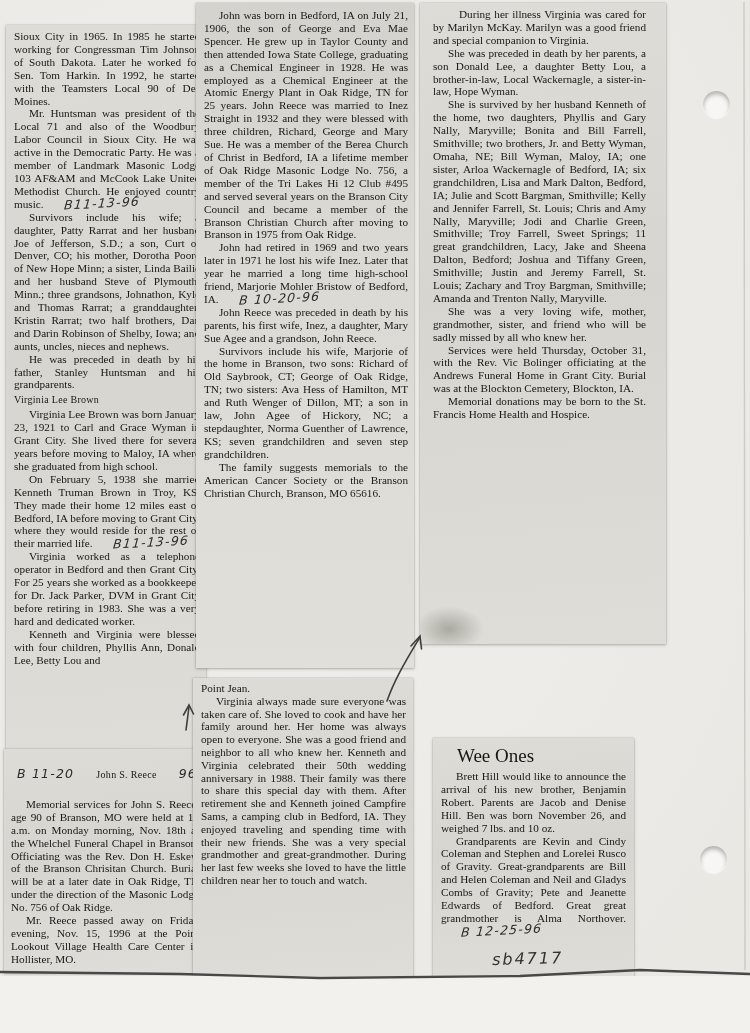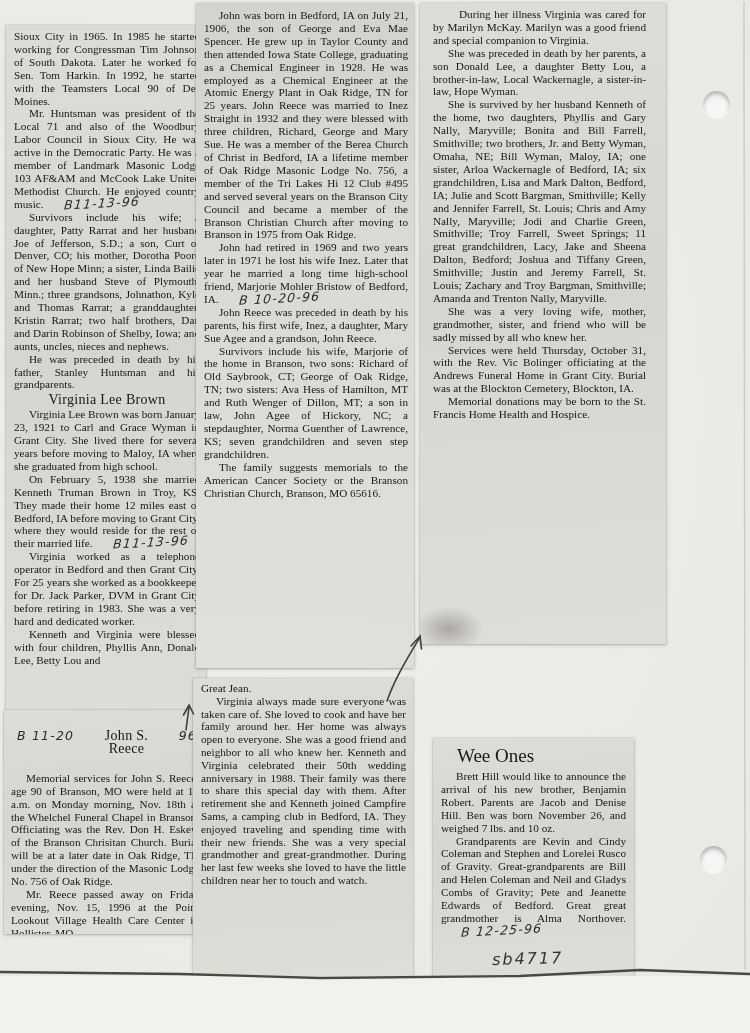--- a/index.html
+++ b/index.html
@@ -13,21 +13,21 @@
     position:absolute;
     background:linear-gradient(176deg,#dedcd6 0%,#d7d5cf 45%,#dfddd7 100%);
     color:#171715;
     font-size:11.2px;line-height:12.9px;text-align:justify;
     box-shadow:0 1px 3px rgba(70,68,62,.35), 0 0 1px rgba(90,88,82,.45);
     overflow:hidden;
   }
   .para{margin:0;text-indent:15px;}
   .noindent{text-indent:0;}
   .indent-lg{text-indent:26px;}
-  .headline{margin:3px 0 1px;text-align:center;text-indent:0;font-size:14px;letter-spacing:.3px;}
+  .headline{margin:3px 0 1px;text-align:left;text-indent:0;font-size:10px;letter-spacing:.3px;}
   .hand{
     font-family:"DejaVu Sans", sans-serif;font-style:italic;
     font-size:12.5px;letter-spacing:1.2px;color:#2c2c2a;white-space:nowrap;
   }
   .hand-inline{display:inline-block;transform:rotate(-3deg) skewX(-8deg);margin-left:5px;}
   .reece-head-row{display:flex;justify-content:space-between;align-items:baseline;padding:1px 2px 0 6px;}
   .reece-head-row .headline{flex:0 1 auto;margin:16px;}
   .wee-headline{font-size:19px;line-height:22px;text-indent:0;text-align:left;padding-left:16px;margin:2px 0 3px;}
   .page-code{
     position:absolute;left:492px;top:949px;
@@ -56,40 +56,40 @@
     <p class="para"><span>Mr. Huntsman was president of the Local 71 and also of the Woodbury Labor Council in Sioux City.  He was active in the Democratic Party.  He was a member of Landmark Masonic Lodge 103 AF&amp;AM and McCook Lake United Methodist Church. He enjoyed country music.</span><span class="hand hand-inline">B11-13-96</span></p>
     <p class="para"><span>Survivors include his wife; a daughter, Patty Rarrat and her husband Joe of Jefferson, S.D.; a son, Curt of Denver, CO; his mother, Dorotha Poore of New Hope Minn; a sister, Linda Bailie and her husband Steve of Plymouth, Minn.; three grandsons, Johnathon, Kyle and Thomas Rarrat; a granddaughter, Kristin Rarrat; two half brothers, Dan and Darin Robinson of Shelby, Iowa; and aunts, uncles, nieces and nephews.</span></p>
     <p class="para"><span>He was preceded in death by his father, Stanley Huntsman and his grandparents.</span></p>
     <p class="headline">Virginia Lee Brown</p>
     <p class="para"><span>Virginia Lee Brown was born January 23, 1921 to Carl and Grace Wyman in Grant City.  She lived there for several years before moving to Maloy, IA where she graduated from high school.</span></p>
     <p class="para"><span>On February 5, 1938 she married Kenneth Truman Brown in Troy, KS.  They made their home 12 miles east of Bedford, IA before moving to Grant City, where they would reside for the rest of their married life.</span><span class="hand hand-inline">B11-13-96</span></p>
     <p class="para"><span>Virginia worked as a telephone operator in Bedford and then Grant City.  For 25 years she worked as a bookkeeper for Dr. Jack Parker, DVM in Grant City before retiring in 1983.  She was a very hard and dedicated worker.</span></p>
     <p class="para"><span>Kenneth and Virginia were blessed with four children, Phyllis Ann, Donald Lee, Betty Lou and</span></p>
   </div>
 
-  <div class="clip" style="left:4px;top:710px;width:188px;height:217px;padding:3px 6px 4px 7px;">
+  <div class="clip" style="left:4px;top:749px;width:188px;height:217px;padding:3px 6px 4px 7px;">
     <div class="reece-head-row">
       <span class="hand">B 11-20</span>
       <span class="headline">John S. Reece</span>
       <span class="hand">96</span>
     </div>
     <p class="para"><span>Memorial services for John S. Reece, age 90 of Branson, MO were held at 10 a.m. on Monday morning, Nov. 18th at the Whelchel Funeral Chapel in Branson.  Officiating was the Rev. Don H. Eskew of the Branson Chrisitan Church.  Burial will be at a later date in Oak Ridge, TN under the direction of the Masonic Lodge No. 756 of Oak Ridge.</span></p>
     <p class="para"><span>Mr. Reece passed away on Friday evening, Nov. 15, 1996 at the Point Lookout Village Health Care Center in Hollister, MO.</span></p>
   </div>
 
   <div class="clip" style="left:196px;top:3px;width:204px;height:653px;padding:6px 6px 6px 8px;background:linear-gradient(182deg,#d4d2cc 0%,#dbd9d3 35%,#e1dfd9 100%);">
     <p class="para"><span>John was born in Bedford, IA on July 21, 1906, the son of George and Eva Mae Spencer.  He grew up in Taylor County and then attended Iowa State College, graduating as a Chemical Engineer in 1928.  He was employed as a Chemical Engineer at the Atomic Energy Plant in Oak Ridge, TN for 25 years.  John Reece was married to Inez Straight in 1932 and they were blessed with three children, Richard, George and Mary Sue. He was a member of the Berea Church of Christ in Bedford, IA a lifetime member of Oak Ridge Masonic Lodge No. 756, a member of the Tri Lakes Hi 12 Club #495 and served several years on the Branson City Council and became a member of the Branson Christian Church after moving to Branson in 1975 from Oak Ridge.</span></p>
     <p class="para"><span>John had retired in 1969 and two years later in 1971 he lost his wife Inez.  Later that year he married a long time high-school friend, Marjorie Mohler Bristow of Bedford, IA.</span><span class="hand hand-inline">B 10-20-96</span></p>
     <p class="para"><span>John Reece was preceded in death by his parents, his first wife, Inez, a daughter, Mary Sue Agee and a grandson, John Reece.</span></p>
     <p class="para"><span>Survivors include his wife, Marjorie of the home in Branson, two sons: Richard of Old Saybrook, CT; George of Oak Ridge, TN; two sisters: Ava Hess of Hamilton, MT and Ruth Wenger of Dillon, MT; a son in law, John Agee of Hickory, NC; a stepdaughter, Norma Guenther of Lawrence, KS; seven grandchildren and seven step grandchildren.</span></p>
     <p class="para"><span>The family suggests memorials to the American Cancer Society or the Branson Christian Church, Branson, MO  65616.</span></p>
   </div>
 
   <div class="clip" style="left:193px;top:678px;width:205px;height:291px;padding:4px 7px 5px 8px;line-height:12.8px;">
-    <p class="para noindent">Great Jean.</p>
+    <p class="para noindent">Point Jean.</p>
     <p class="para"><span>Virginia always made sure everyone was taken care of.  She loved to cook and have her family around her.  Her home was always open to everyone.  She was a good friend and neighbor to all who knew her.  Kenneth and Virginia celebrated their 50th wedding anniversary in 1988.  Their family was there to share this special day with them.  After retirement she and Kenneth joined Campfire Sams, a camping club in Bedford, IA.  They enjoyed traveling and spending time with their new friends.  She was a very special grandmother and great-grandmother. During her last few weeks she loved to have the little children near her to touch and watch.</span></p>
   </div>
 
   <div class="clip" style="left:420px;top:3px;width:213px;height:631px;padding:5px 20px 5px 13px;">
     <p class="para indent-lg"><span>During her illness Virginia was cared for by Marilyn McKay. Marilyn was a good friend and special companion to Virginia.</span></p>
     <p class="para"><span>She was preceded in death by her parents, a son Donald Lee, a daughter Betty Lou, a brother-in-law, Local Wackernagle, a sister-in-law, Hope Wyman.</span></p>
     <p class="para"><span>She is survived by her husband Kenneth of the home, two daughters, Phyllis and Gary Nally, Maryville; Bonita and Bill Farrell, Smithville;  two brothers, Jr. and Betty Wyman, Omaha, NE;  Bill Wyman, Maloy, IA; one sister, Arloa Wackernagle of Bedford, IA; six grandchildren, Lisa and Mark Dalton, Bedford, IA;  Julie and Scott Bargman, Smithville;  Kelly and Jennifer Farrell, St. Louis; Chris and Amy Nally, Maryville; Jodi and Charlie Green, Smithville; Troy Farrell, Sweet Springs;  11 great grandchildren, Lacy, Jake and Sheena Dalton, Bedford;  Joshua and Tiffany Green, Smithville; Justin and Jeremy Farrell, St. Louis; Zachary and Troy Bargman, Smithville;  Amanda and Trenton Nally, Maryville.</span></p>
     <p class="para"><span>She was a very loving wife, mother, grandmother, sister, and friend who will be sadly missed by all who knew her.</span></p>
     <p class="para"><span>Services were held Thursday, October 31, with the Rev. Vic Bolinger officiating at the Andrews Funeral Home in Grant City.  Burial was at the Blockton Cemetery, Blockton, IA.</span></p>
     <p class="para"><span>Memorial donations may be born to the St. Francis Home Health and Hospice.</span></p>

